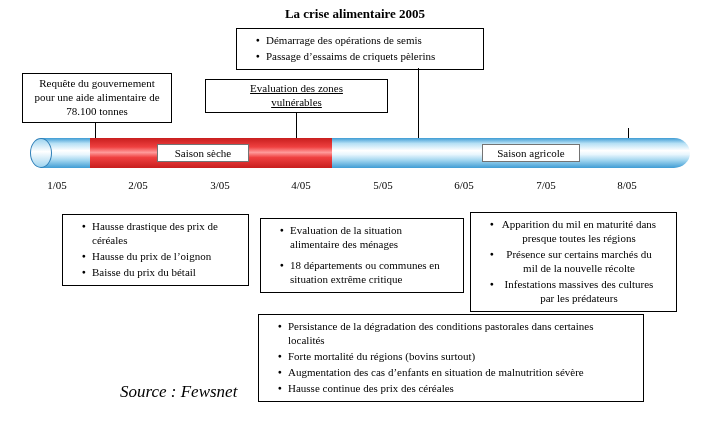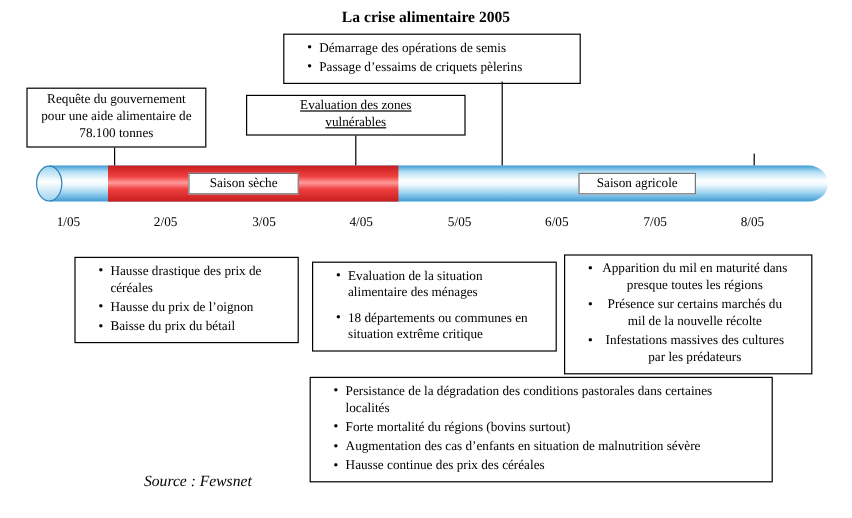--- a/index.html
+++ b/index.html
@@ -58,21 +58,21 @@
   .season-label {
     position:absolute; top:6px; height:18px; line-height:16px;
     border:1px solid #737373; background:#fff; text-align:center; font-size:11px;
   }
   .season-dry  { left:127px; width:92px; }
   .season-agri { left:452px; width:98px; }
 
   .months { position:absolute; left:0; top:179px; width:710px; height:14px; }
   .month  { position:absolute; transform:translateX(-50%); font-size:11px; white-space:nowrap; }
 
-  .source { position:absolute; left:120px; top:393px; font-style:italic; font-size:13px; }
+  .source { position:absolute; left:120px; top:382px; font-style:italic; font-size:17px; }
 </style>
 </head>
 <body>
 
 <div class="page">
 
   <div class="title">La crise alimentaire 2005</div>
 
   <div class="box top-box">
     <div class="bullet-item">Démarrage des opérations de semis</div>

